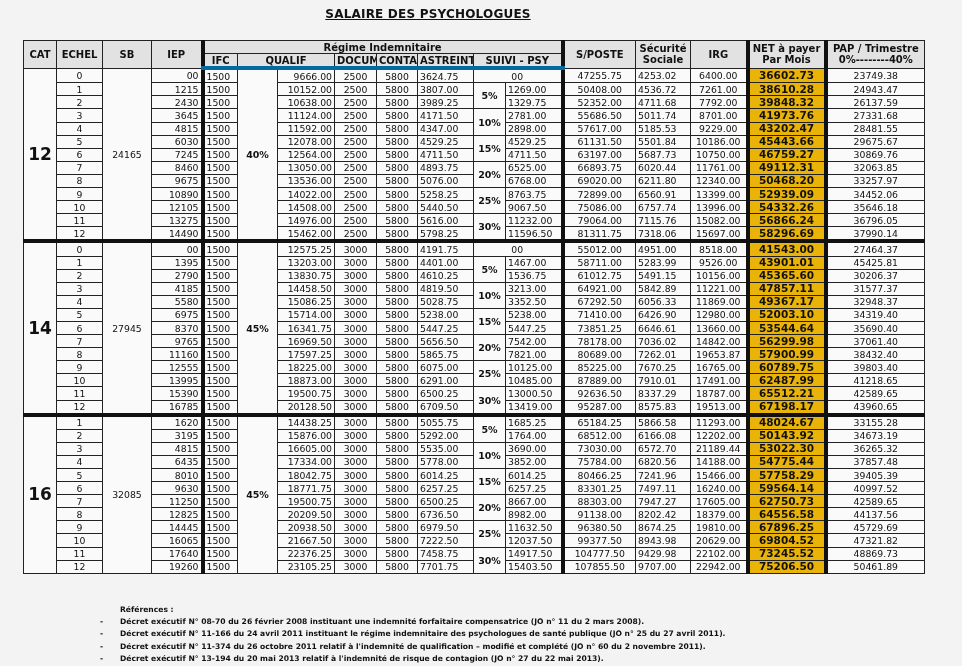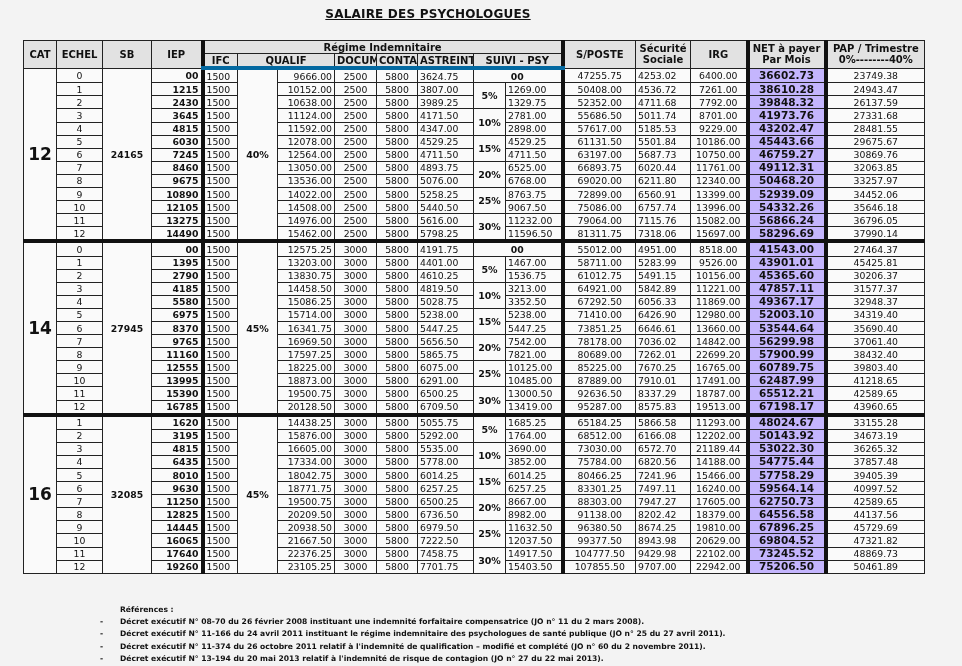--- a/index.html
+++ b/index.html
@@ -34,25 +34,25 @@
     background: #e2e2e2; font-weight: bold; font-size: 10px; text-align: center;
   }
   th.sub { font-size: 5.5px; height: 14px; line-height: 6px; }
   th.reg { font-size: 10px; height: 14px; }
   th.main { font-size: 10.5px; }
   th.net { background: #f5f500; font-size: 10.5px; }
   td { background: #fafafa; }
   td.c { text-align: center; }
   td.l { text-align: left; padding-left: 4px; }
   td.r { text-align: right; padding-right: 6px; }
-  td.b { font-weight: bold; margin-top: 32px; }
+  td.b { font-weight: normal; margin-top: 32px; }
   td.cat { font-size: 17px; font-weight: bold; text-align: center; }
   td.pct { font-weight: bold; text-align: center; font-size: 9.5px; }
   td.net {
-    background: #c4b5fd; font-weight: bold; text-align: center;
+    background: #eab308; font-weight: bold; text-align: center;
     font-size: 10.5px; color: #111;
   }
   
   .tl { border-left: 4px solid #111 !important; }
   .tr { border-right: 4px solid #111 !important; }
   tr.gtop td { border-top: 4px solid #111; }
   tr.hdrb th { border-bottom: 4px solid #0369a1; }
   .refs {
     position: absolute; left: 100px; top: 576px;
     font-size: 7.6px; font-weight: bold; line-height: 12.2px;
@@ -444,21 +444,21 @@
         <td class="c">8</td>
         <td class="r b">11160</td>
         <td class="l tl">1500</td>
         <td class="r">17597.25</td>
         <td class="c">3000</td>
         <td class="c">5800</td>
         <td class="l">5865.75</td>
         <td class="l tr">7821.00</td>
         <td class="c">80689.00</td>
         <td class="l">7262.01</td>
-        <td class="c tr">22699.20</td>
+        <td class="c tr">19653.87</td>
         <td class="net tr">57900.99</td>
         <td class="c">38432.40</td>
       </tr>
       <tr>
         <td class="c">9</td>
         <td class="r b">12555</td>
         <td class="l tl">1500</td>
         <td class="r">18225.00</td>
         <td class="c">3000</td>
         <td class="c">5800</td>

